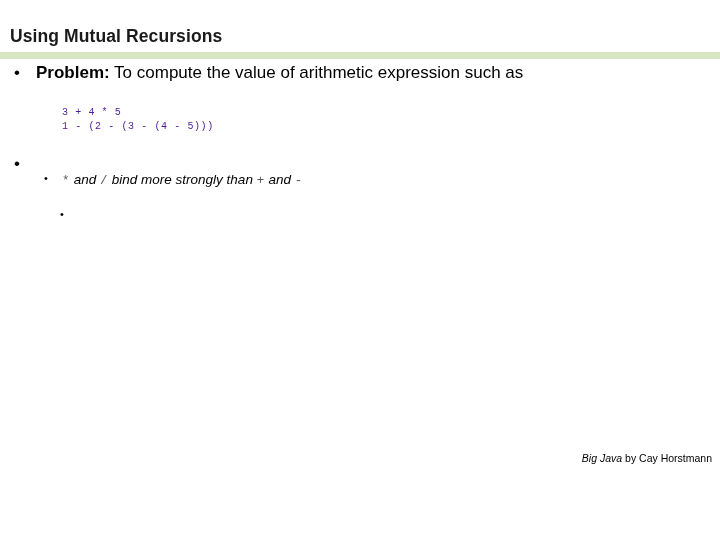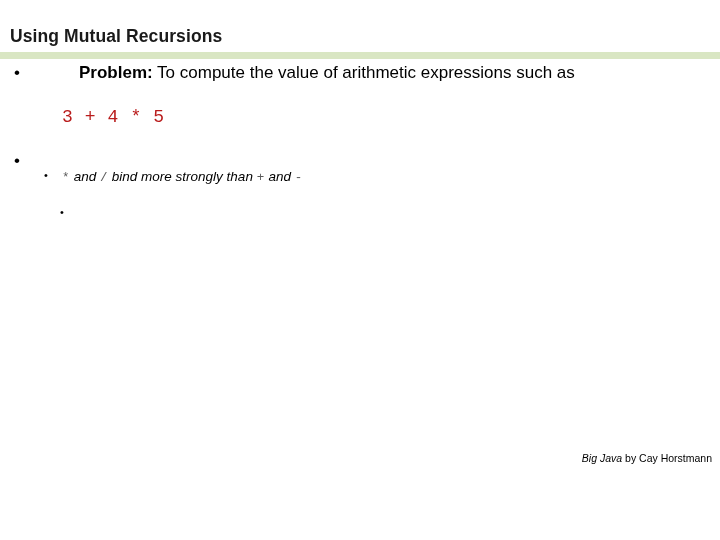--- a/index.html
+++ b/index.html
@@ -52,26 +52,25 @@
   }
   .bullet-l1 .marker {
     position: absolute;
     left: 14px;
     top: 0;
     font-size: 17px;
     line-height: 1.32;
   }
   .bullet-l1 .strong {
     font-weight: bold;
-    margin-left: 43px;
   }
   .code-block {
     font-family: "Liberation Mono", monospace;
-    font-size: 18px;
-    color: #b91c1c;
+    font-size: 10px;
+    color: #4c1d95;
     line-height: 1.33;
     padding-left: 62px;
     letter-spacing: 0.6px;
     white-space: pre;
   }
   .bullet-l2 {
     position: relative;
     font-size: 13.5px;
     color: #000000;
     line-height: 1.3;
@@ -128,26 +127,27 @@
 <body>
 
 <div class="slide">
 
   <div class="slide-title">Using Mutual Recursions</div>
   <div class="title-rule"></div>
 
   <div class="body">
 
     <div class="bullet-l1">
-      <span class="marker">•</span><span class="strong">Problem:</span><span> To compute the value of arithmetic expressions such as</span>
+      <span class="marker">•</span><span class="strong">Problem:</span><span> To compute the value of arithmetic expression such as</span>
     </div>
 
     <div class="sp-1"></div>
 
     <div class="code-block">3 + 4 * 5</div>
+    <div class="code-block">1 - (2 - (3 - (4 - 5)))</div>
 
     <div class="sp-2"></div>
 
     <div class="bullet-l1">
       <span class="marker">•</span>
     </div>
 
     <div class="sp-3"></div>
 
     <div class="bullet-l2">

